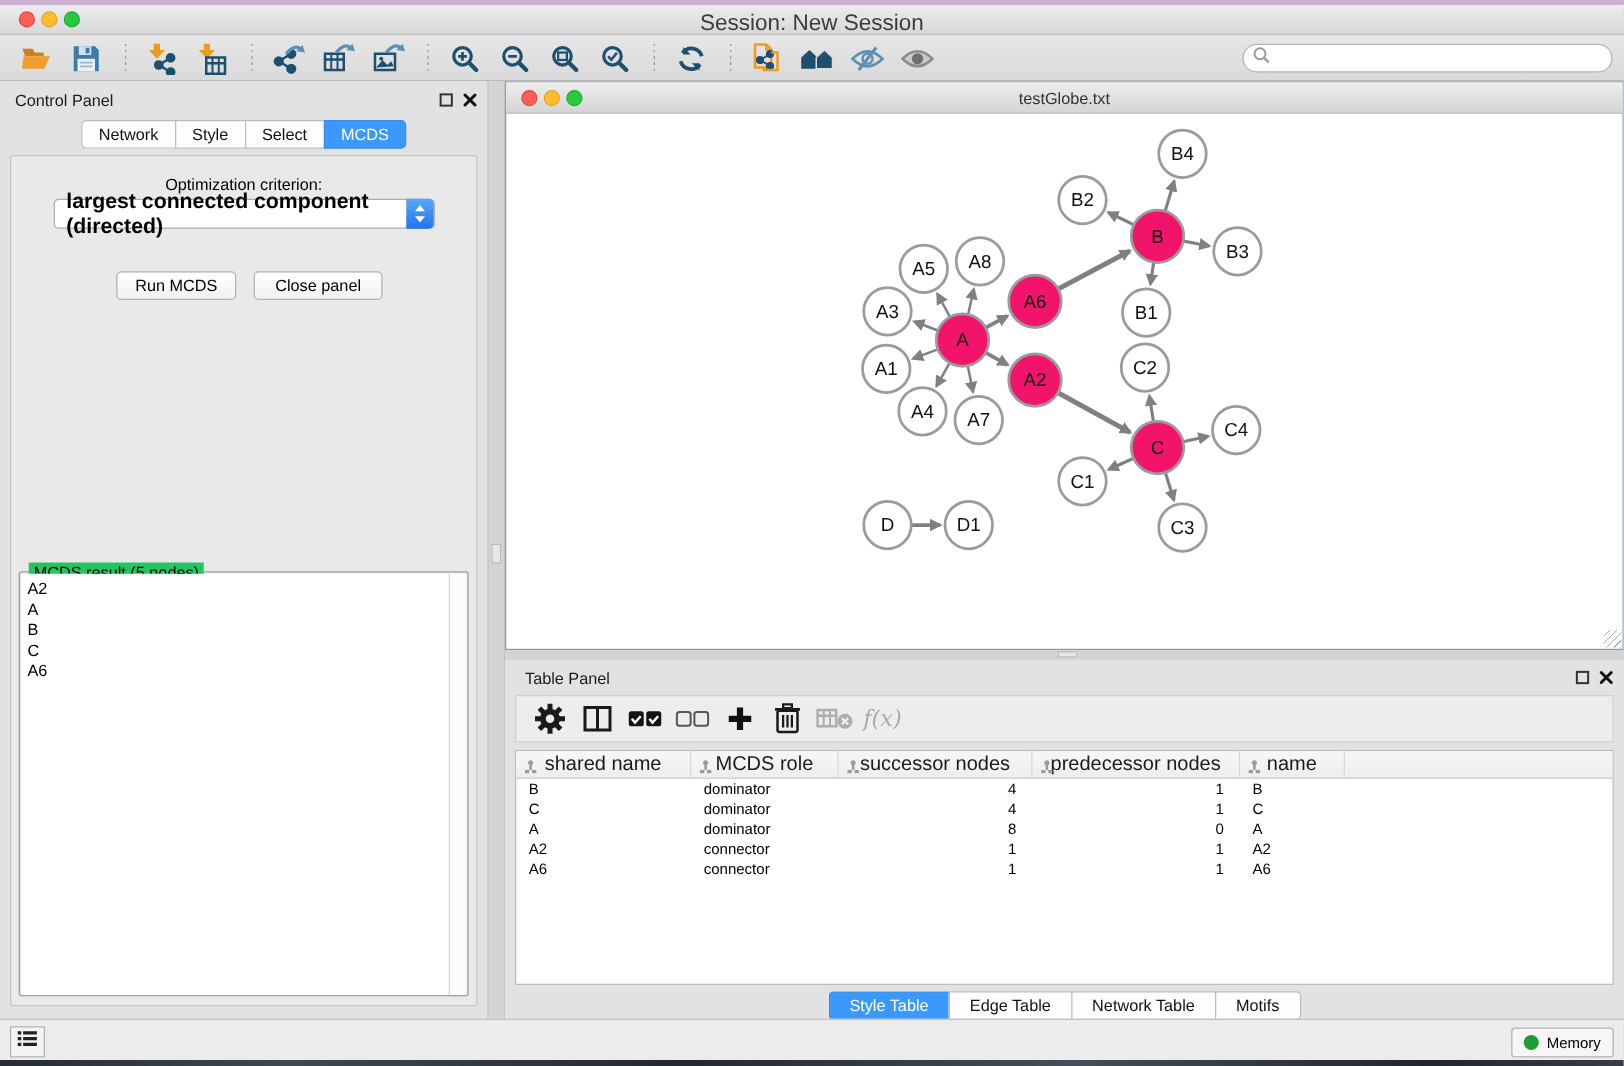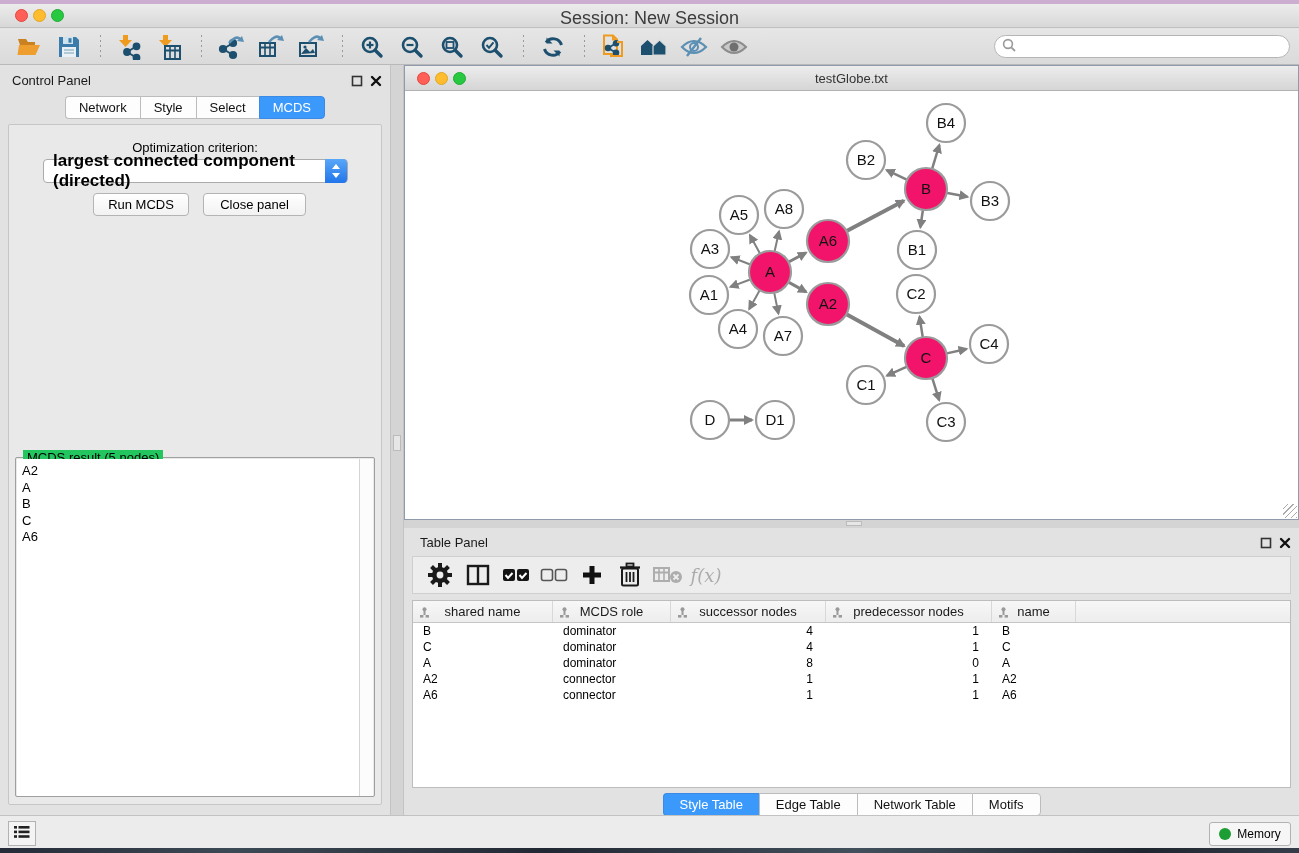--- a/index.html
+++ b/index.html
@@ -48,21 +48,21 @@
      background:#e9e9e9; border:1px solid #c6c6c6; border-radius:2px; }
   #opt-label { position:absolute; left:0; width:100%; top:15px; text-align:center; font-size:13px; color:#000; }
   #criterion-select { position:absolute; left:34px; top:34px; width:305px; height:24px; background:#fff;
      border:1px solid #ababab; border-radius:4px; font-size:17px; color:#000;
      display:flex; align-items:center; padding-left:9px;font-weight:bold; }
   #criterion-stepper { position:absolute; right:0; top:-1px; width:22px; height:24px;
      background:linear-gradient(#59a7f9,#2175ea); border-radius:0 4px 4px 0; display:flex;
      align-items:center; justify-content:center; }
   .btn { position:absolute; height:23px; background:linear-gradient(#ffffff,#f2f2f2);
      border:1px solid #b4b4b4; border-radius:4px; font-size:13px; color:#000;
-     display:flex; align-items:center; justify-content:center; }
+     display:flex; align-items:center; justify-content:center;margin-top:24px; }
   #run-btn { left:84px; top:68px; width:96px; }
   #close-panel-btn { left:194px; top:68px; width:103px; }
   #mcds-group { position:absolute; left:6px; top:332px; width:360px; height:340px;
      border:1px solid #9f9f9f; border-radius:2px; }
   #mcds-group-title { position:absolute; left:7px; top:-8px; background:#22c55e; padding:0 4px;
      font-size:13px; color:#000; }
   #mcds-list { position:absolute; left:1px; top:1px; width:344px; height:337px; background:#fff;
      font-size:13px; color:#000; padding:4px 0 0 5px; line-height:16.5px; }
   #mcds-scroll { position:absolute; right:1px; top:1px; width:14px; height:337px; background:#fcfcfc;
      border-left:1px solid #d5d5d5; }
@@ -92,21 +92,21 @@
   
   #table-panel { position:absolute; left:404px; top:524px; width:895px; height:291px; background:#e2e2e2; }
   #tp-title { position:absolute; left:16px; top:7px; font-size:13px; color:#1a1a1a; }
   #tp-toolbar { position:absolute; left:8px; top:28px; width:879px; height:38px; background:#ededed;
      border:1px solid #cfcfcf; display:flex; align-items:center; padding-left:10px; }
   #tp-toolbar .tbicon { margin-right:4px; }
   #node-table { position:absolute; left:8px; top:72px; width:879px; height:188px; background:#fff;
      border:1px solid #bdbdbd; overflow:hidden; }
   #table-header { display:flex; height:22px; background:linear-gradient(#f7f7f7,#ededed);
      border-bottom:1px solid #c6c6c6; }
-  .th { display:flex; align-items:center; justify-content:center; gap:5px; font-size:13px;
+  .th { display:flex; align-items:center; justify-content:center; gap:5px; font-size:16px;
      color:#1a1a1a; border-right:1px solid #d8d8d8; position:relative; }
   .th .colicon { position:absolute; left:6px; top:5px; }
   .tr { display:flex; height:16px; align-items:center; }
   .td { font-size:12px; color:#000; padding:0 10px; white-space:nowrap; overflow:hidden; }
   .td.num { text-align:right; padding-right:13px; }
   #tp-tabs { position:absolute; left:0; width:100%; top:265px; display:flex; justify-content:center; }
   #tp-tabs .tab { padding:3px 16px; }
 
   
   #status-bar { position:absolute; left:0; top:811px; width:100%; height:33px; background:#ececec;

